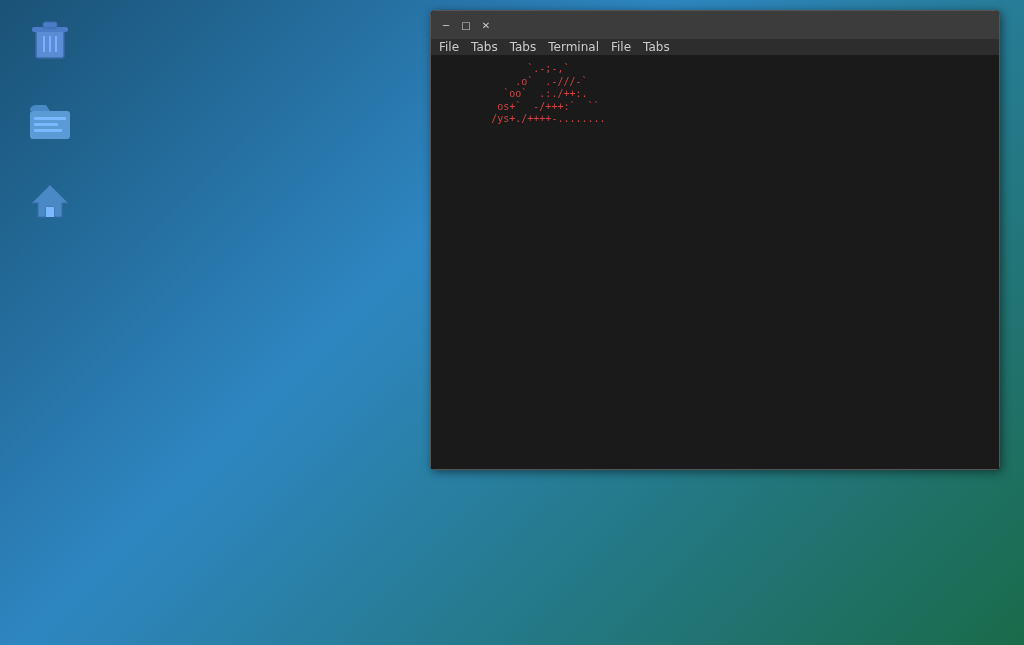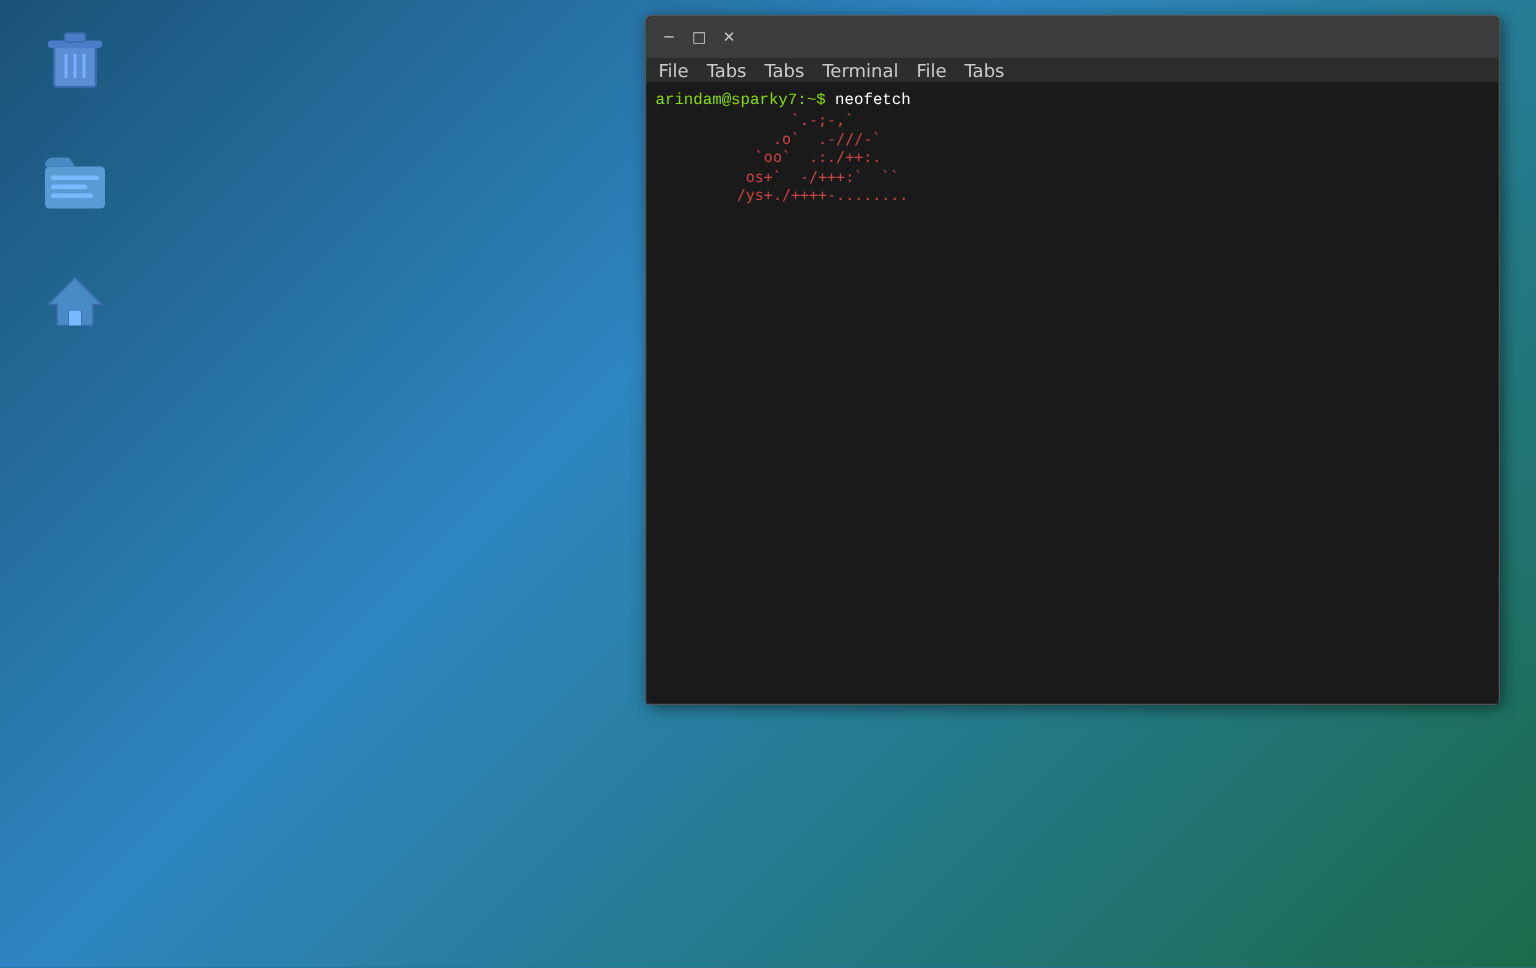--- a/index.html
+++ b/index.html
@@ -164,21 +164,20 @@
     <div class="terminal-menubar">
       <span>File</span>
       <span>Tabs</span>
       <span>Tabs</span>
       <span>Terminal</span>
       <span>File</span>
       <span>Tabs</span>
     </div>
     <div class="terminal-content">
       <div style="flex:1; font-family:'Courier New',monospace; font-size:10.5px; padding:2px; overflow:hidden;">
-        <div><span style="color:#88dd00;">arindam@sparky7:~$</span><span style="color:#fff;"> neofetch</span></div>
         <div style="display:flex; margin-top:2px;">
           <div style="width:290px; color:#cc3333; font-family:'Courier New',monospace; font-size:10px; line-height:1.25;">
 <pre style="margin:0;font-size:10px;line-height:1.25;color:#cc4444;">               `.-;-,`
              .o`  .-///-`
            `oo`  .:./++:.
           os+`  -/+++:`  ``
          /ys+./++++-........</pre>
             </div>
           </div>
         </div>

